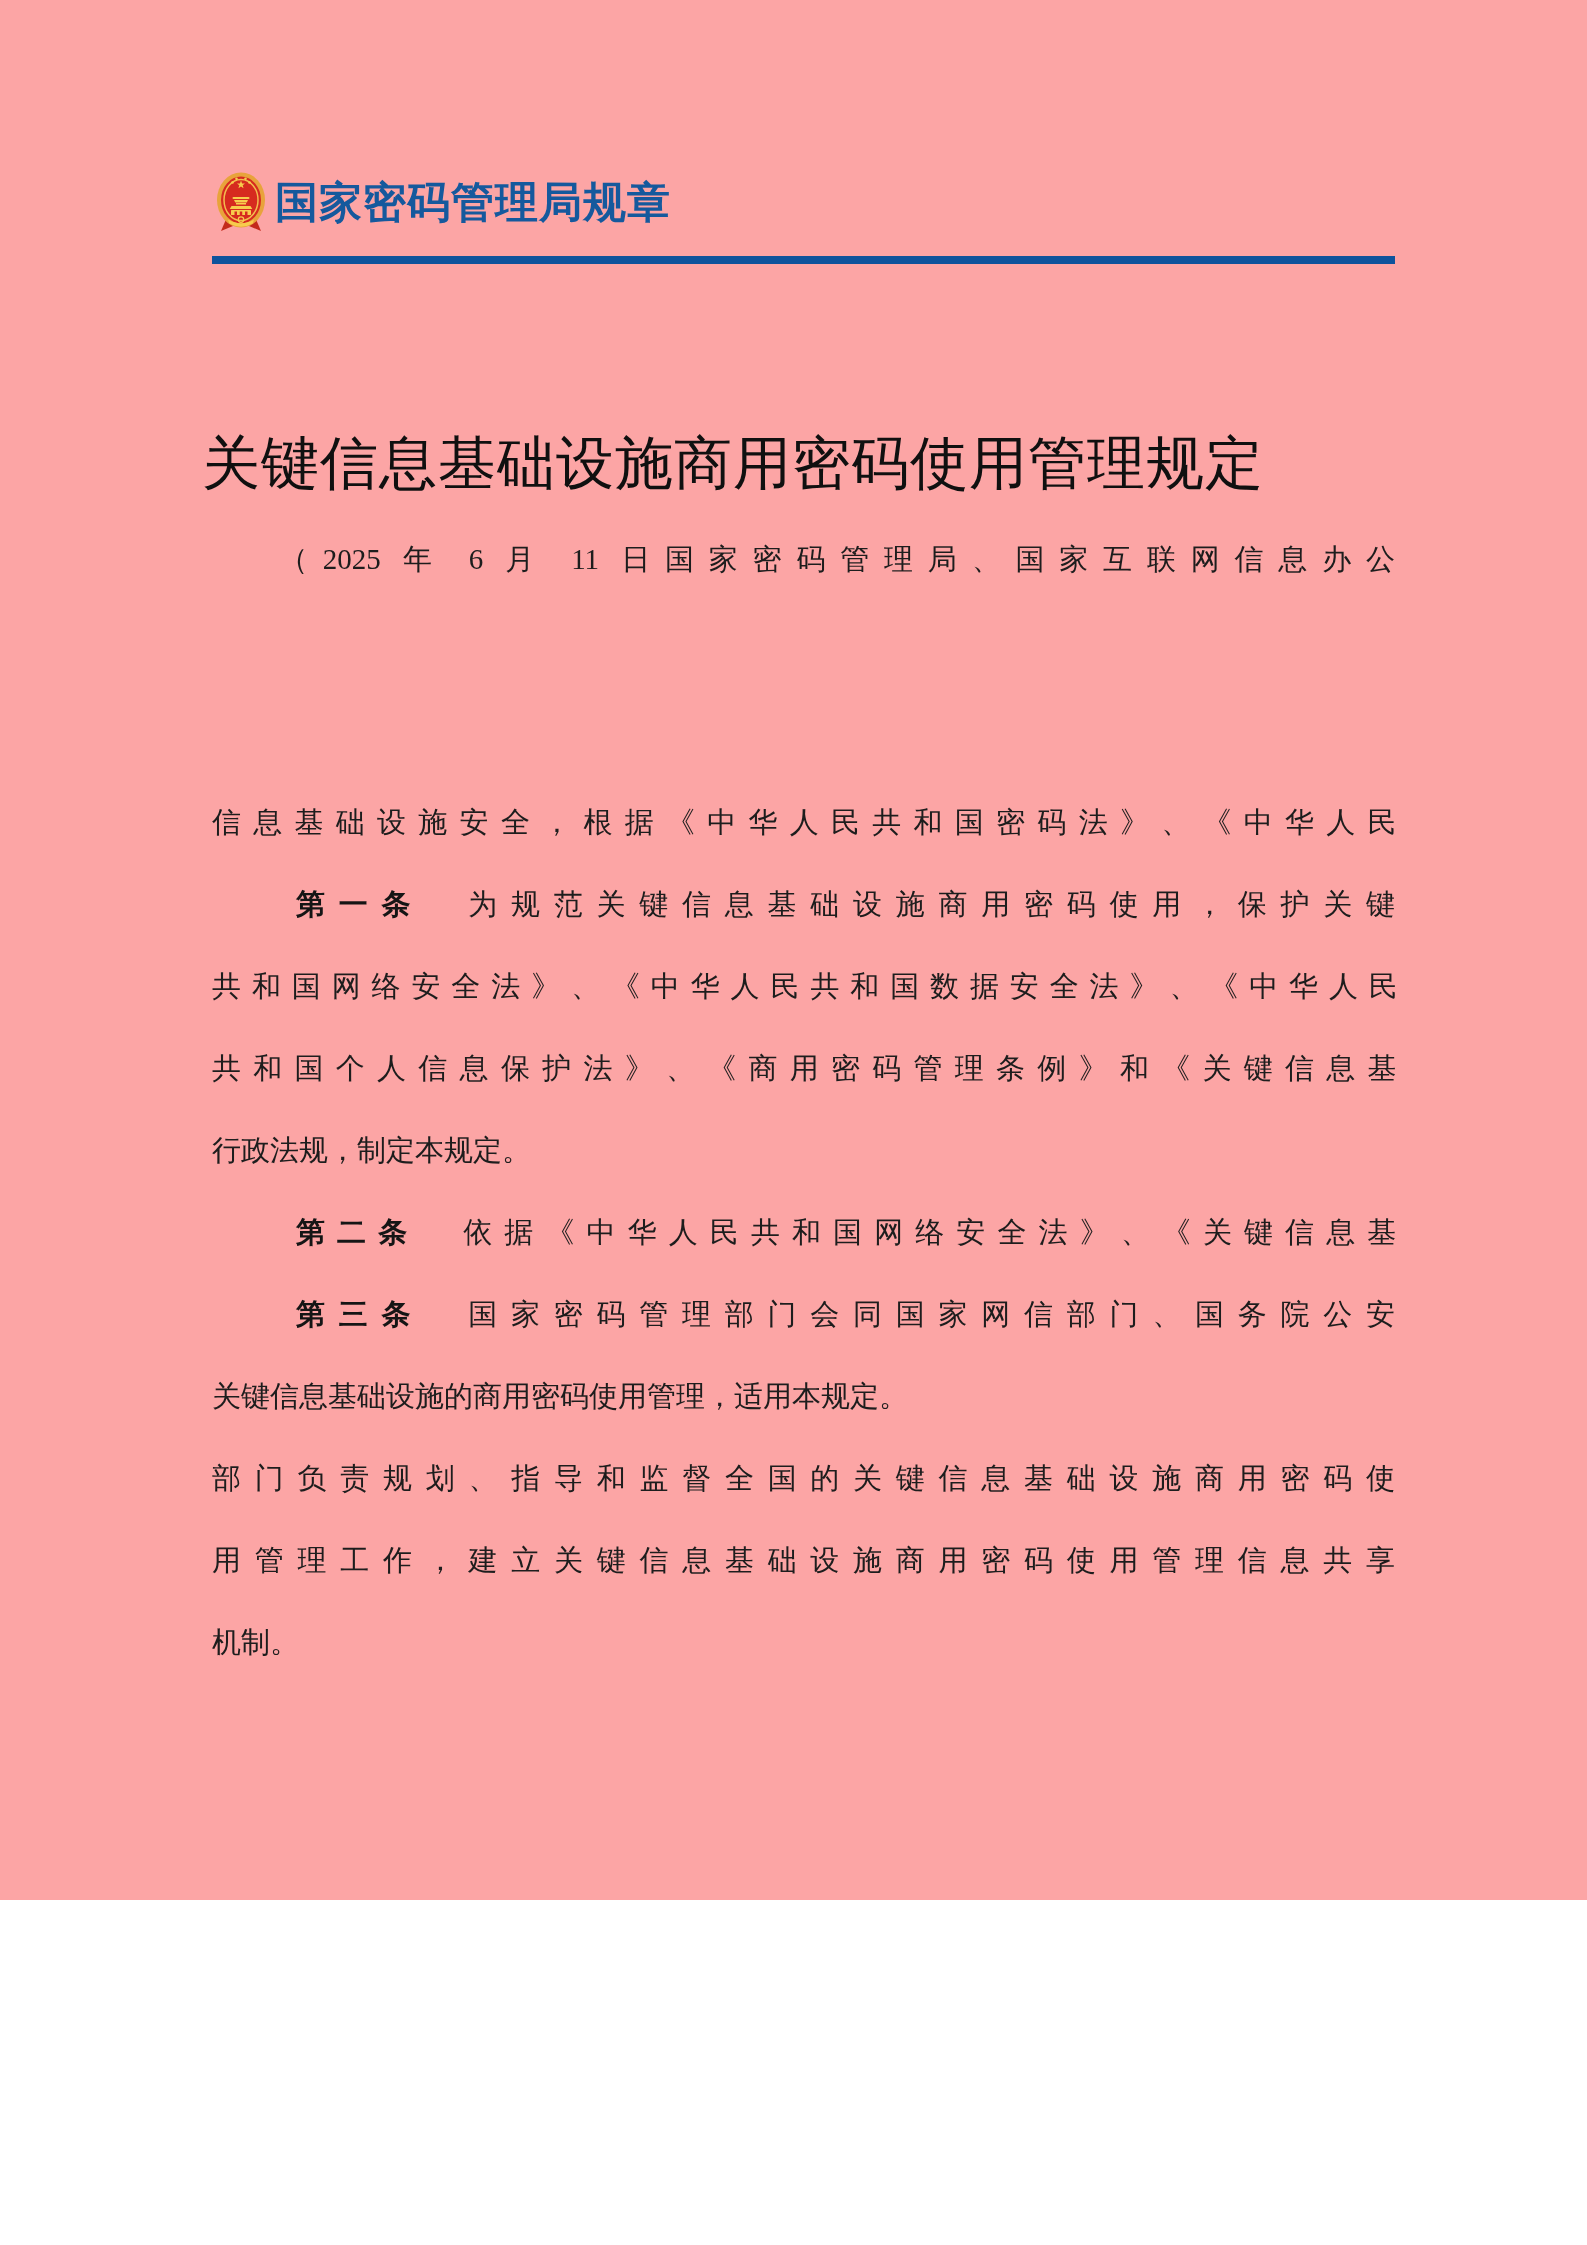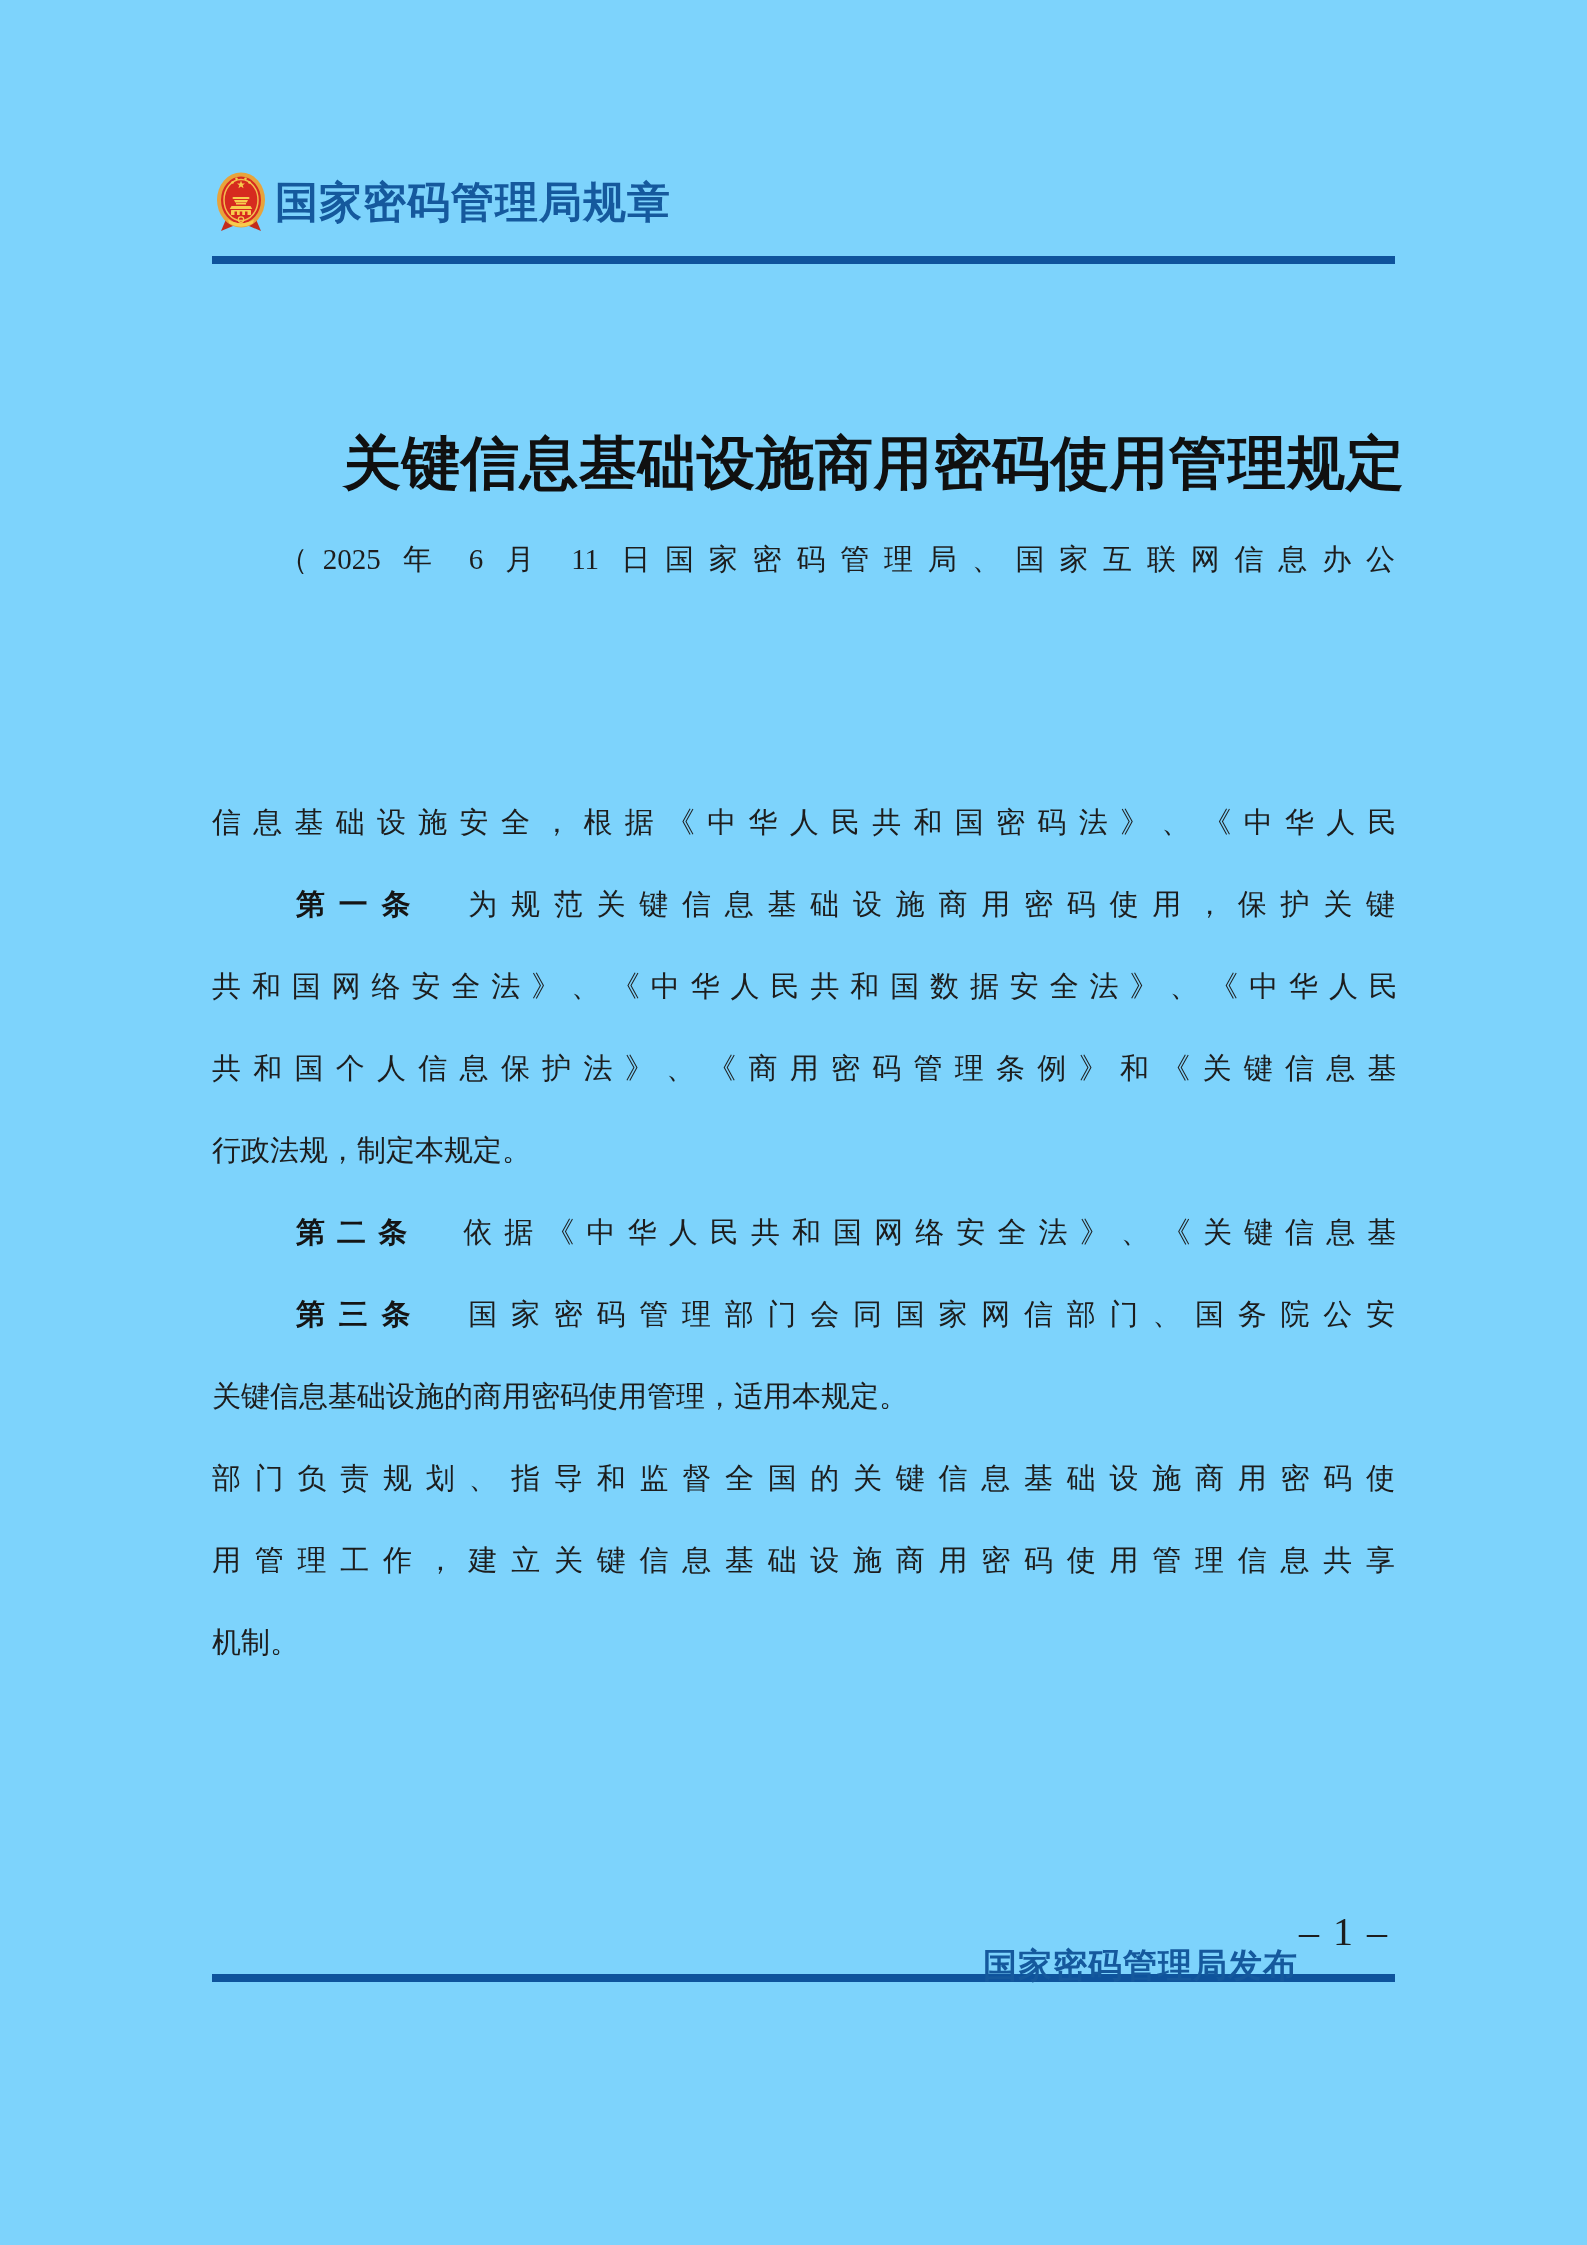--- a/index.html
+++ b/index.html
@@ -1,19 +1,19 @@
 <!DOCTYPE html>
 <html lang="zh"><head>
 <meta charset="utf-8">
 <style>
   html,body { margin:0; padding:0; background:#ffffff; }
   .page {
     position:relative;
-    width:1587px; height:2245px;
-    background:#7dd3fc;
+    width:1587px; height:1900px;
+    background:#fca5a5;
     overflow:hidden;
     font-family:"Liberation Serif","DejaVu Serif",serif;
     color:#1d1d1d;
   }
 
   
   .hdr {
     position:absolute; left:216px; top:170px; height:66px;
     display:flex; align-items:center; gap:9px;
   }
@@ -26,22 +26,22 @@
   .rule {
     position:absolute; left:212px; width:1183px; height:8px;
     background:var(--rule,#0e539c);
   }
   .rule-top    { top:256px; }
   .rule-bottom { top:1974px; }
 
   
   .title {
     position:absolute; left:202px; width:1203px; top:432px; margin:0;
-    text-align:right;
-    font-size:58px; line-height:64px; font-weight:bold;
+    text-align:left;
+    font-size:58px; line-height:64px; font-weight:normal;
     color:#101010; letter-spacing:1px; white-space:nowrap;
   }
   .subtitle { position:absolute; left:212px; width:1183px; top:518px; }
 
   
   .tline {
     height:82px; line-height:82px;
     font-size:29px; color:#1d1d1d;
     white-space:nowrap; overflow:hidden;
     text-align:justify;

